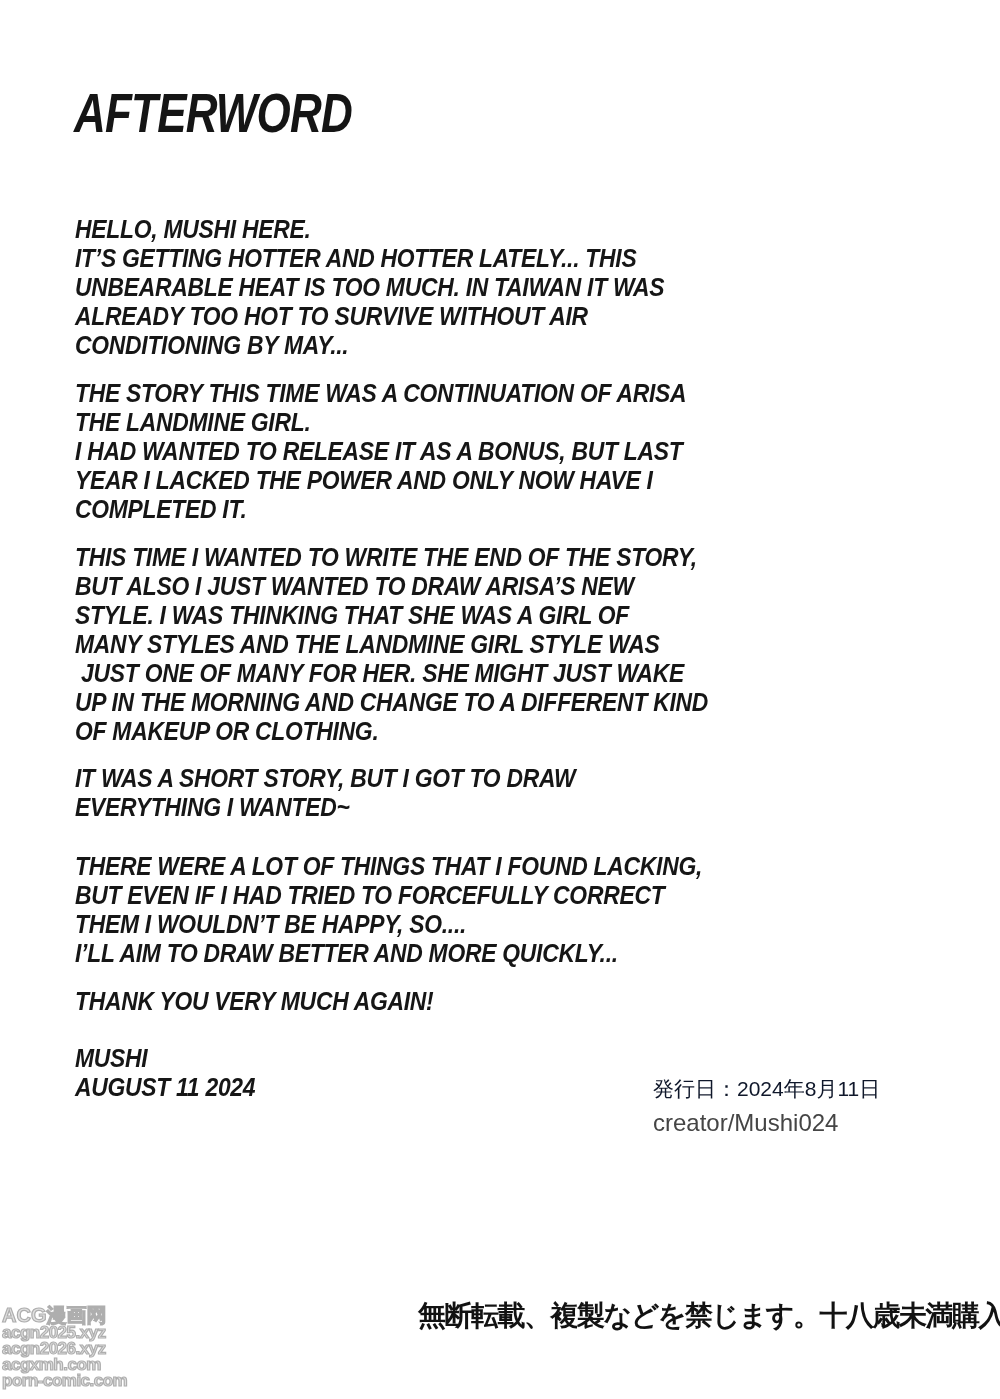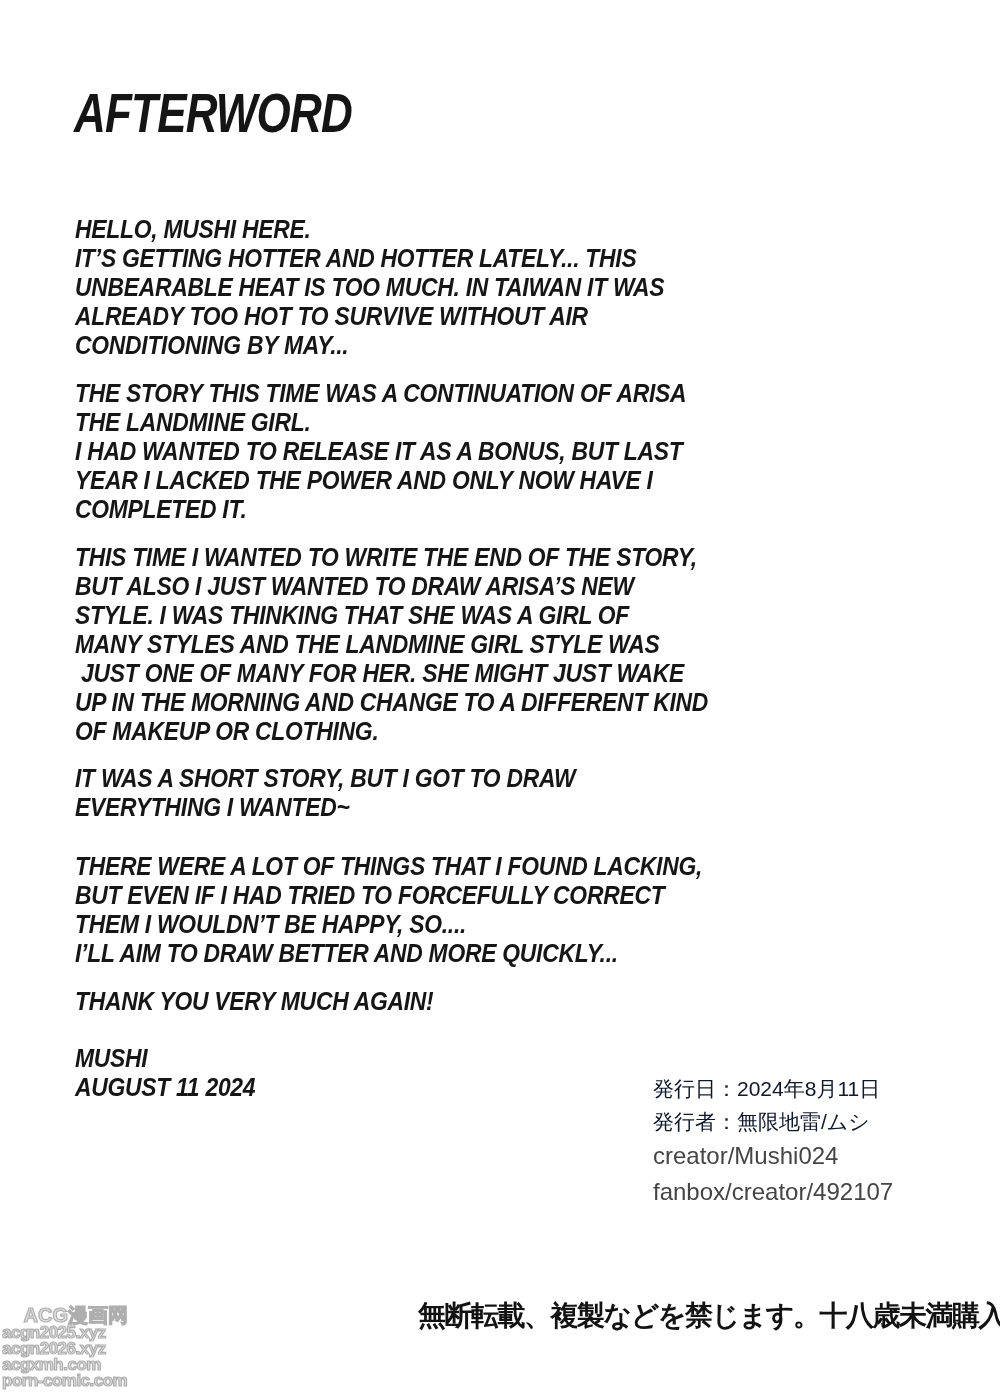--- a/index.html
+++ b/index.html
@@ -95,21 +95,21 @@
     position: absolute;
     left: 2px;
     top: 1306px;
     width: 126px;
     font-family: "Liberation Sans", "DejaVu Sans", sans-serif;
     font-weight: bold;
     color: #e0e0e0;
     -webkit-text-stroke: 1.2px #aeaeae;
   }
   .wm-title {
-    text-align: right;
+    text-align: left;
     font-size: 20px;
     line-height: 19px;
     white-space: nowrap;
   }
   .wm-url {
     font-size: 17px;
     line-height: 16px;
     letter-spacing: -0.5px;
     white-space: nowrap;
   }
@@ -149,23 +149,21 @@
 THEM I WOULDN’T BE HAPPY, SO....
 I’LL AIM TO DRAW BETTER AND MORE QUICKLY...</div>
 
   <div class="para p6">THANK YOU VERY MUCH AGAIN!</div>
 
   <div class="para p7">MUSHI
 AUGUST 11 2024</div>
 
   <div class="colophon">
     <div class="jp">発行日：2024年8月11日</div>
-    <div class="jp">発行者：無限地雷/ムシ</div>
     <div class="link">creator/Mushi024</div>
-    <div class="link">fanbox/creator/492107</div>
   </div>
 
   <div class="disclaimer">無断転載、複製などを禁じます。十八歳未満購入、閲覧禁止。</div>
 
   <div class="watermark">
     <div class="wm-title">ACG漫画网</div>
     <div class="wm-url">acgn2025.xyz</div>
     <div class="wm-url">acgn2026.xyz</div>
     <div class="wm-url">acgxmh.com</div>
     <div class="wm-url">porn-comic.com</div>

